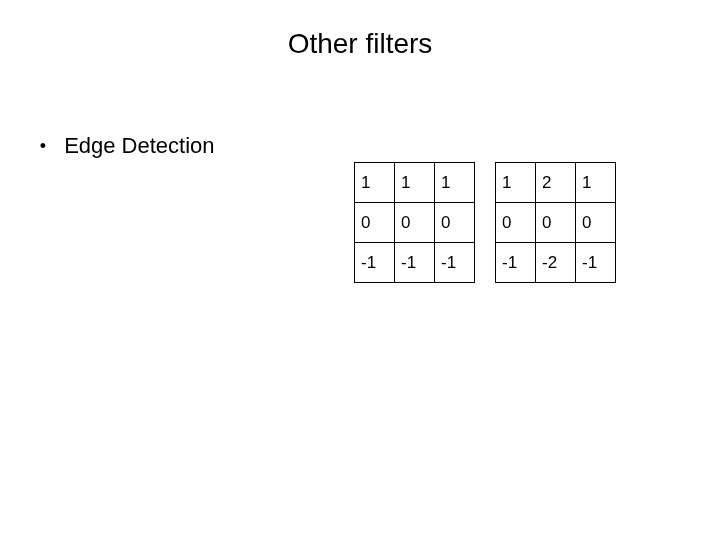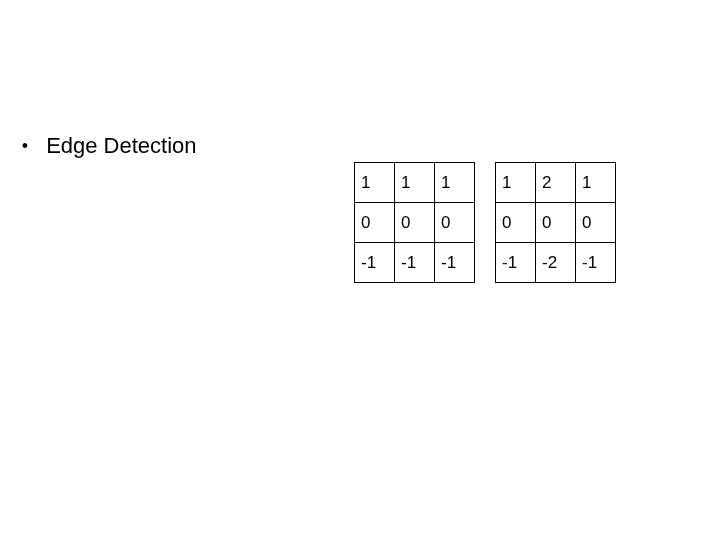--- a/index.html
+++ b/index.html
@@ -22,21 +22,21 @@
     top: 28px;
     left: 0;
     width: 100%;
     text-align: center;
     font-size: 28px;
     font-weight: 400;
   }
   .bullet {
     position: absolute;
     top: 132px;
-    left: 16px;
+    left: 34px;
     font-size: 22px;
   }
   .bullet-dot {
     display: inline-block;
     width: 18px;
     text-align: center;
     font-size: 18px;
     vertical-align: middle;
     color: #000;
   }
@@ -67,20 +67,21 @@
   }
   table.matrix td span {
     display: inline-block;
     padding-left: 6px;
   }
 </style>
 </head>
 <body>
 
 <div class="slide">
+  <div class="title">Other filters</div>
 
   <div class="bullet">
     <span class="bullet-dot">•</span>
     <span class="bullet-text">Edge Detection</span>
   </div>
 
   <div class="matrices">
     <table class="matrix">
       <tbody>
           <tr>

